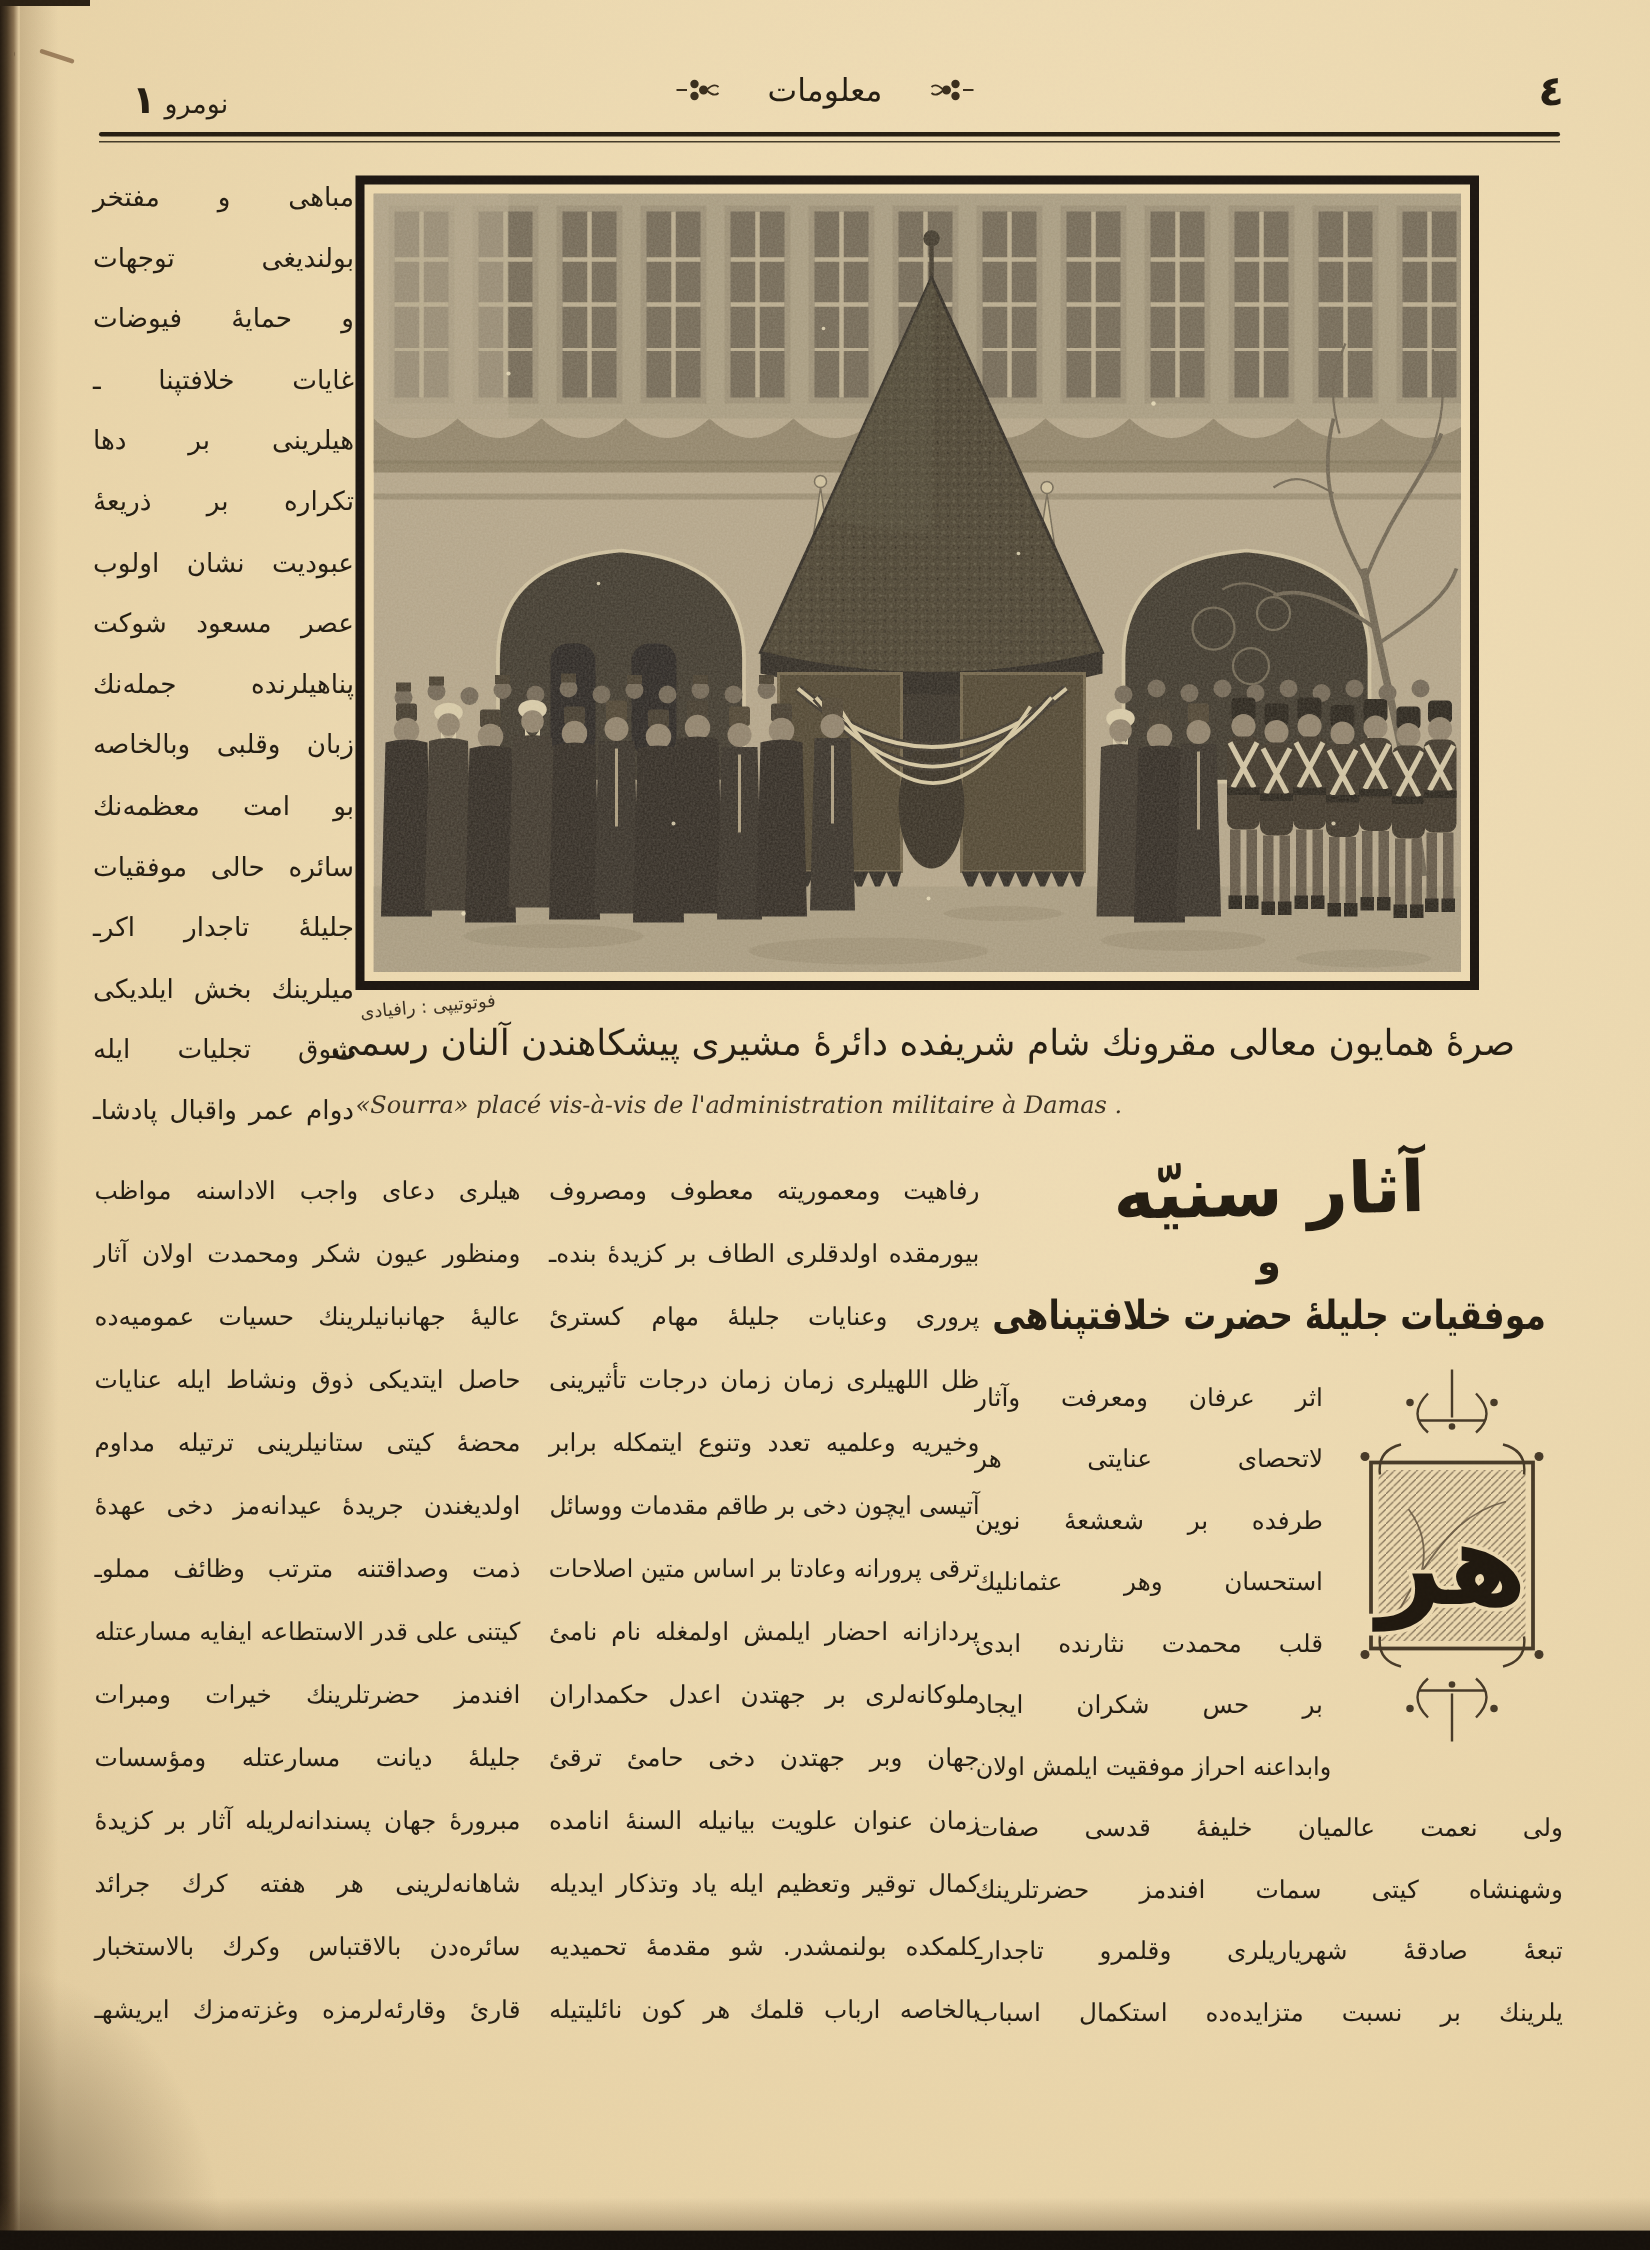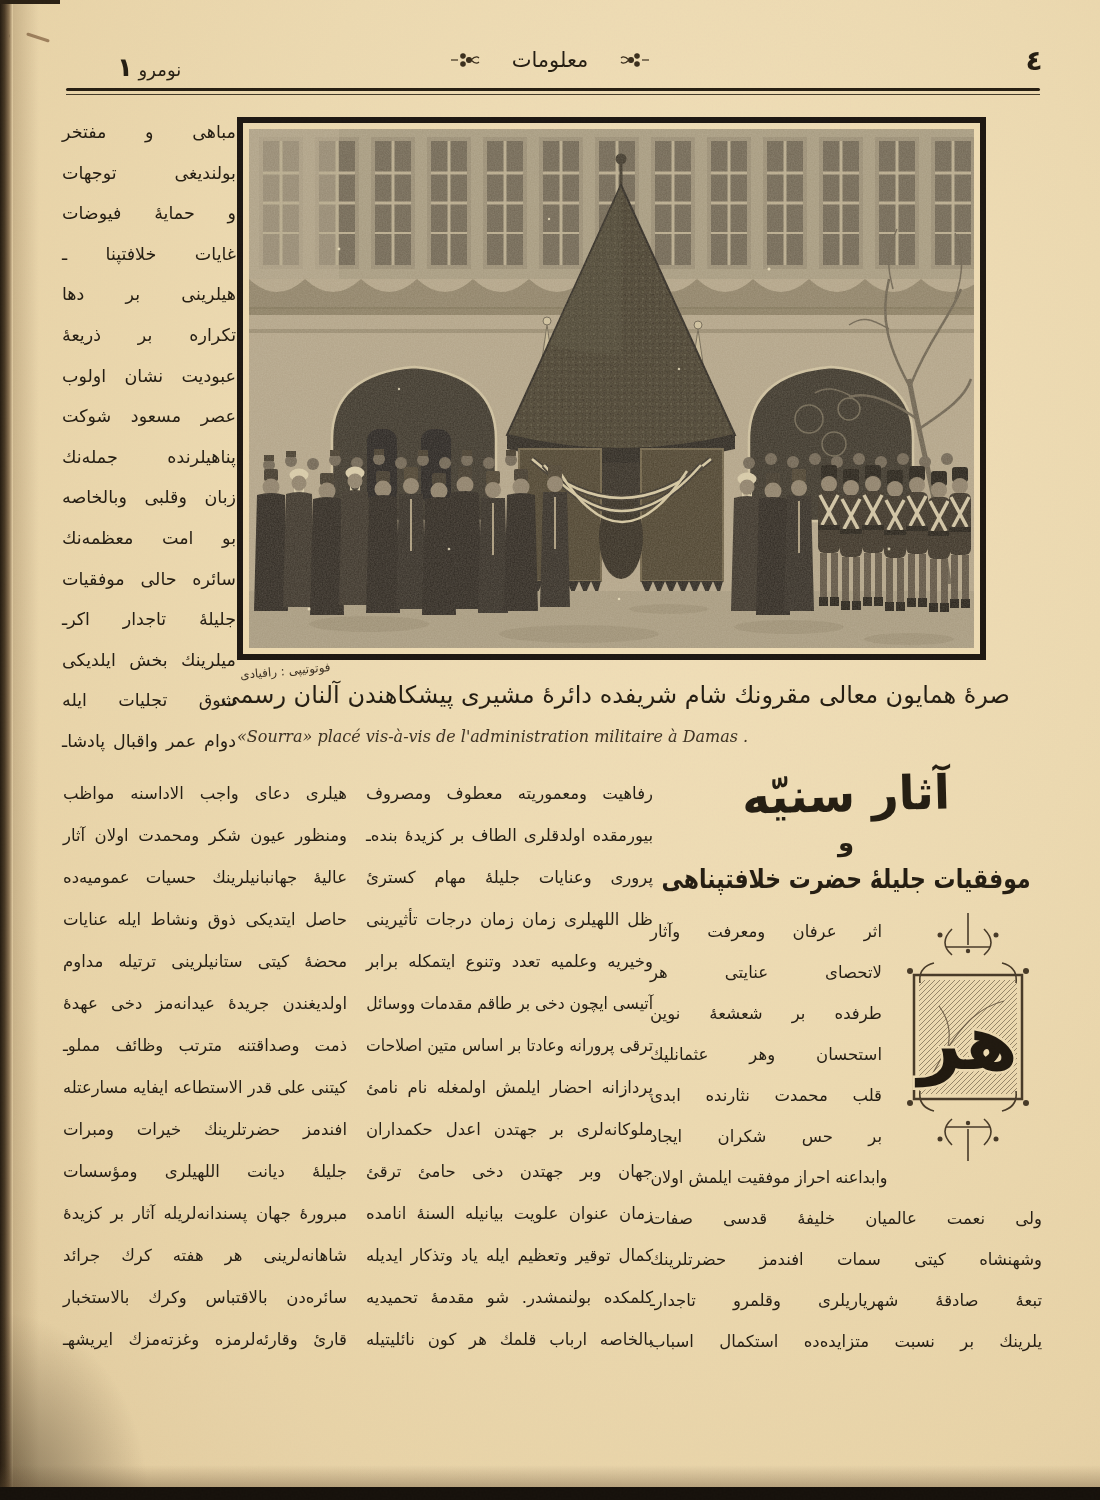--- a/index.html
+++ b/index.html
@@ -16,21 +16,21 @@
   .edge-bottom-soft{position:absolute;left:0;bottom:13px;width:100%;height:22px;
     background:linear-gradient(0deg,rgba(90,70,45,.35),rgba(90,70,45,0));}
   .corner-shadow{position:absolute;left:0;bottom:0;width:150px;height:190px;
     background:radial-gradient(ellipse at 0% 100%,rgba(40,28,15,.5),rgba(40,28,15,0) 70%);}
   .edge-top{position:absolute;left:0;top:0;width:60px;height:4px;background:#2a2014;}
   .stitch{position:absolute;background:#241a10;border-radius:2px;}
   .pen-mark{position:absolute;left:26px;top:36px;width:24px;height:3px;background:#8a6a4a;
     transform:rotate(18deg);border-radius:2px;opacity:.8;}
   
   .hdr-num{position:absolute;left:1004px;top:44px;width:60px;font-size:28px;font-weight:bold;text-align:center;}
-  .hdr-issue{position:absolute;left:88px;top:52px;font-size:18px;direction:rtl;margin-left:29px;}
+  .hdr-issue{position:absolute;left:88px;top:52px;font-size:18px;direction:rtl;}
   .hdr-issue b{font-size:26px;font-weight:bold;}
   .masthead{position:absolute;left:0;top:48px;width:100%;display:flex;justify-content:center;
     align-items:center;gap:32px;}
   .masthead .mh-txt{font-size:21px;letter-spacing:1px;}
   .rule{position:absolute;left:66px;top:88px;width:974px;}
   .rule .r1{height:3px;background:#261e12;border-radius:2px;}
   .rule .r2{height:1px;background:#261e12;margin-top:3px;opacity:.85;}
   
   .photo-frame{position:absolute;left:237px;top:117px;border:6px solid #1d1712;padding:6px;background:transparent;}
   .photo-frame svg{display:block;}
@@ -405,21 +405,21 @@
   <div class="col col-left">
       <div class="jline">هيلرى دعاى واجب الاداسنه مواظب</div>
       <div class="jline">ومنظور عيون شكر ومحمدت اولان آثار</div>
       <div class="jline">عاليهٔ جهانبانيلرينك حسيات عموميه‌ده</div>
       <div class="jline">حاصل ايتديكى ذوق ونشاط ايله عنايات</div>
       <div class="jline">محضهٔ كيتى ستانيلرينى ترتيله مداوم</div>
       <div class="jline">اولديغندن جريدهٔ عيدانه‌مز دخى عهدهٔ</div>
       <div class="jline">ذمت وصداقتنه مترتب وظائف مملوـ</div>
       <div class="jline" style="transform-origin: 100% 50%; transform: scaleX(0.986111); text-align-last: right;">كيتنى على قدر الاستطاعه ايفايه مسارعتله</div>
       <div class="jline">افندمز حضرتلرينك خيرات ومبرات</div>
-      <div class="jline">جليلهٔ ديانت اللهيلرى ومؤسسات</div>
+      <div class="jline">جليلهٔ ديانت مسارعتله ومؤسسات</div>
       <div class="jline">مبرورهٔ جهان پسندانه‌لريله آثار بر كزيدهٔ</div>
       <div class="jline">شاهانه‌لرينى هر هفته كرك جرائد</div>
       <div class="jline">سائره‌دن بالاقتباس وكرك بالاستخبار</div>
       <div class="jline">قارئ وقارئه‌لرمزه وغزته‌مزك ايريشهـ</div>
     </div>
 
   <div class="pen-mark"></div>
   <div class="stitch" style="left:2px;top:34px;width:8px;height:4px;"></div>
   <div class="stitch" style="left:1px;top:1404px;width:7px;height:14px;"></div>
   <div class="stitch" style="left:3px;top:1452px;width:6px;height:10px;"></div>

